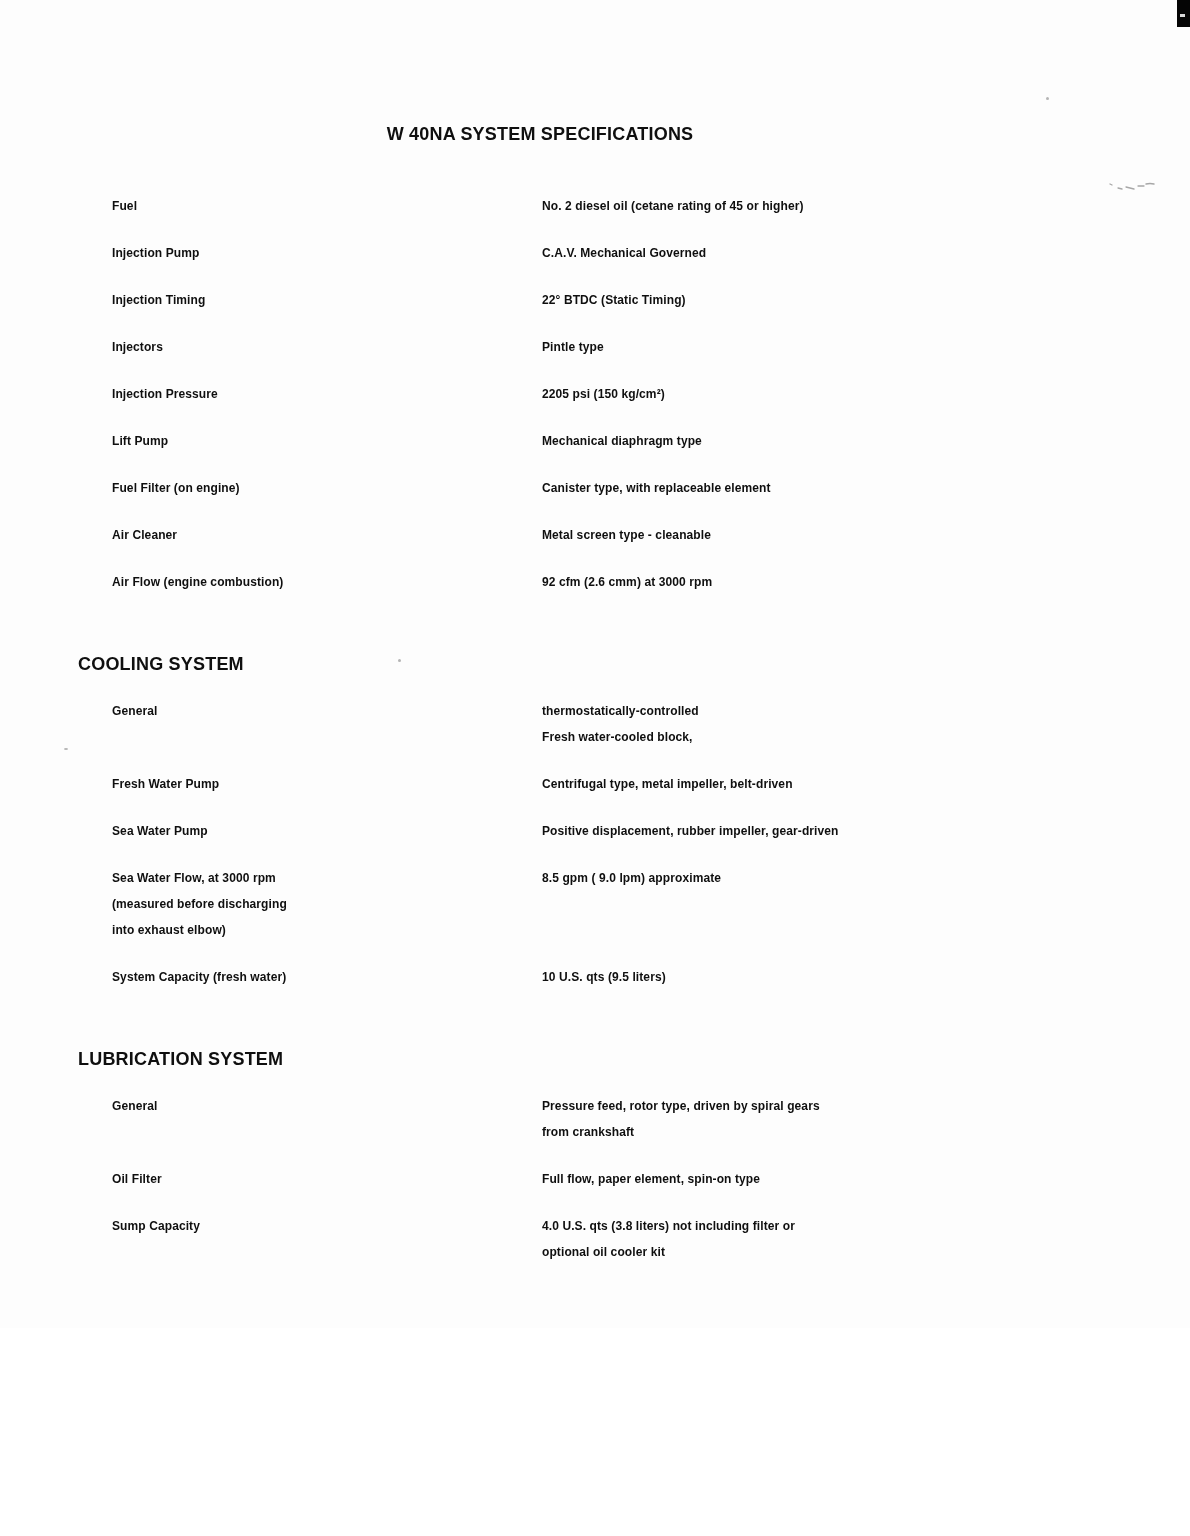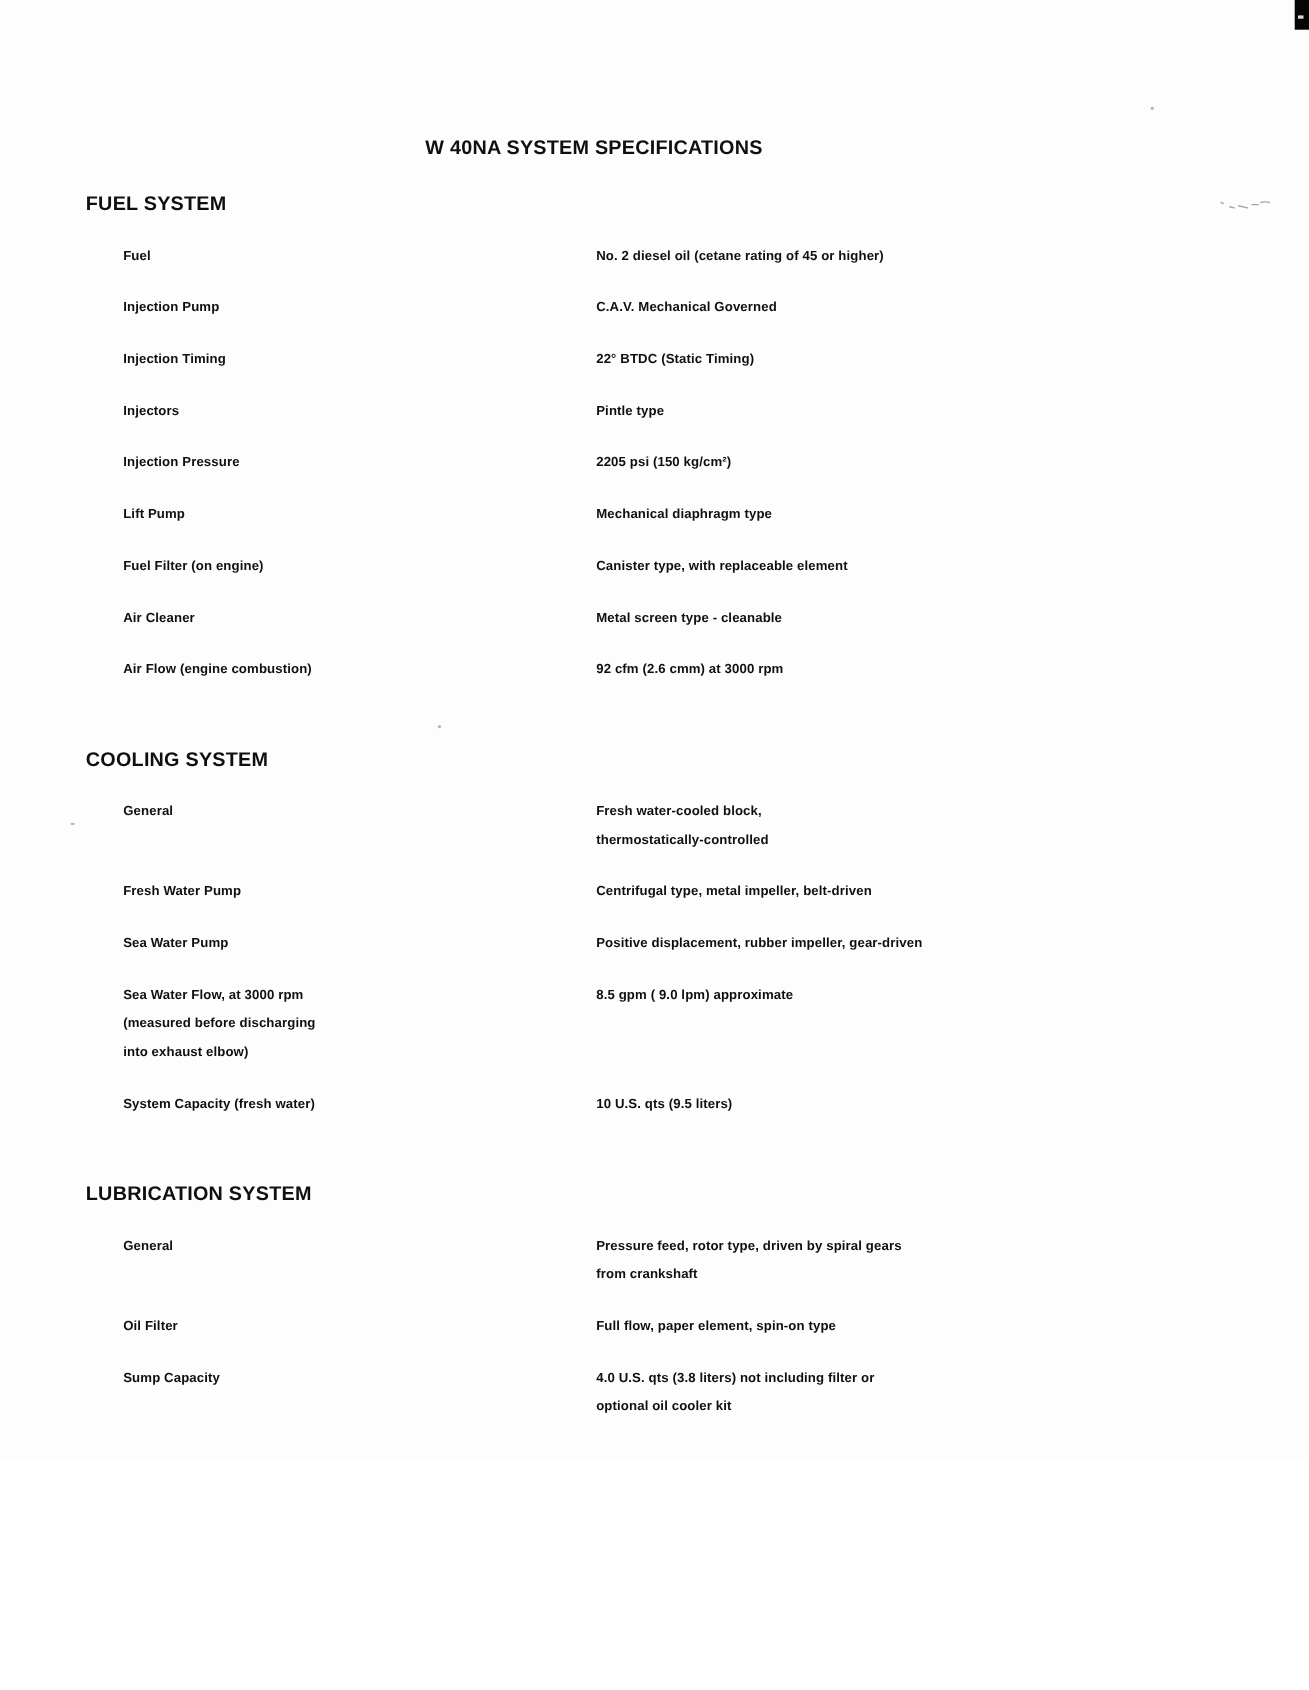--- a/index.html
+++ b/index.html
@@ -136,21 +136,20 @@
   </svg>
 
   <div class="speck speck-a"></div>
   <div class="speck speck-b"></div>
   <div class="speck speck-c"></div>
 
   <div class="doc-title">W 40NA SYSTEM SPECIFICATIONS</div>
 
   <div class="content" id="sections">
       <section class="spec-section">
-        <div class="section-heading">FUEL SYSTEM</div>
         <div class="spec-row">
           <div class="spec-label">
             <div class="line">Fuel</div>
           </div>
           <div class="spec-value">
             <div class="line">No. 2 diesel oil (cetane rating of 45 or higher)</div>
           </div>
         </div>
         <div class="spec-row">
           <div class="spec-label">
@@ -217,22 +216,22 @@
           </div>
         </div>
       </section>
       <section class="spec-section">
         <div class="section-heading">COOLING SYSTEM</div>
         <div class="spec-row">
           <div class="spec-label">
             <div class="line">General</div>
           </div>
           <div class="spec-value">
+            <div class="line">thermostatically-controlled</div>
             <div class="line">Fresh water-cooled block,</div>
-            <div class="line">thermostatically-controlled</div>
           </div>
         </div>
         <div class="spec-row">
           <div class="spec-label">
             <div class="line">Fresh Water Pump</div>
           </div>
           <div class="spec-value">
             <div class="line">Centrifugal type, metal impeller, belt-driven</div>
           </div>
         </div>

